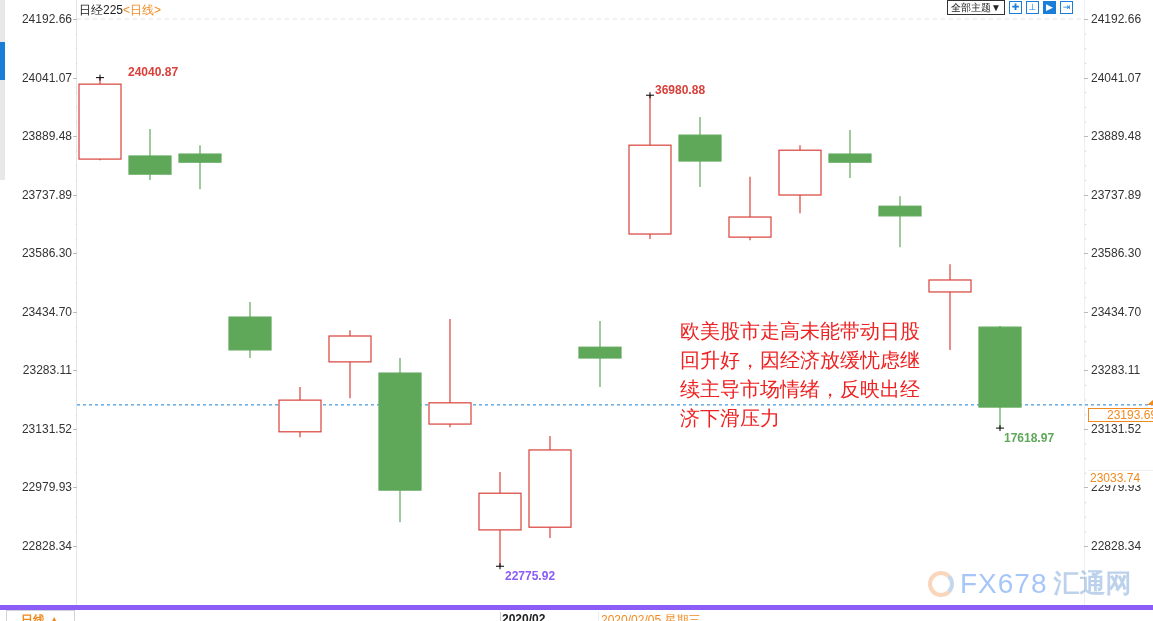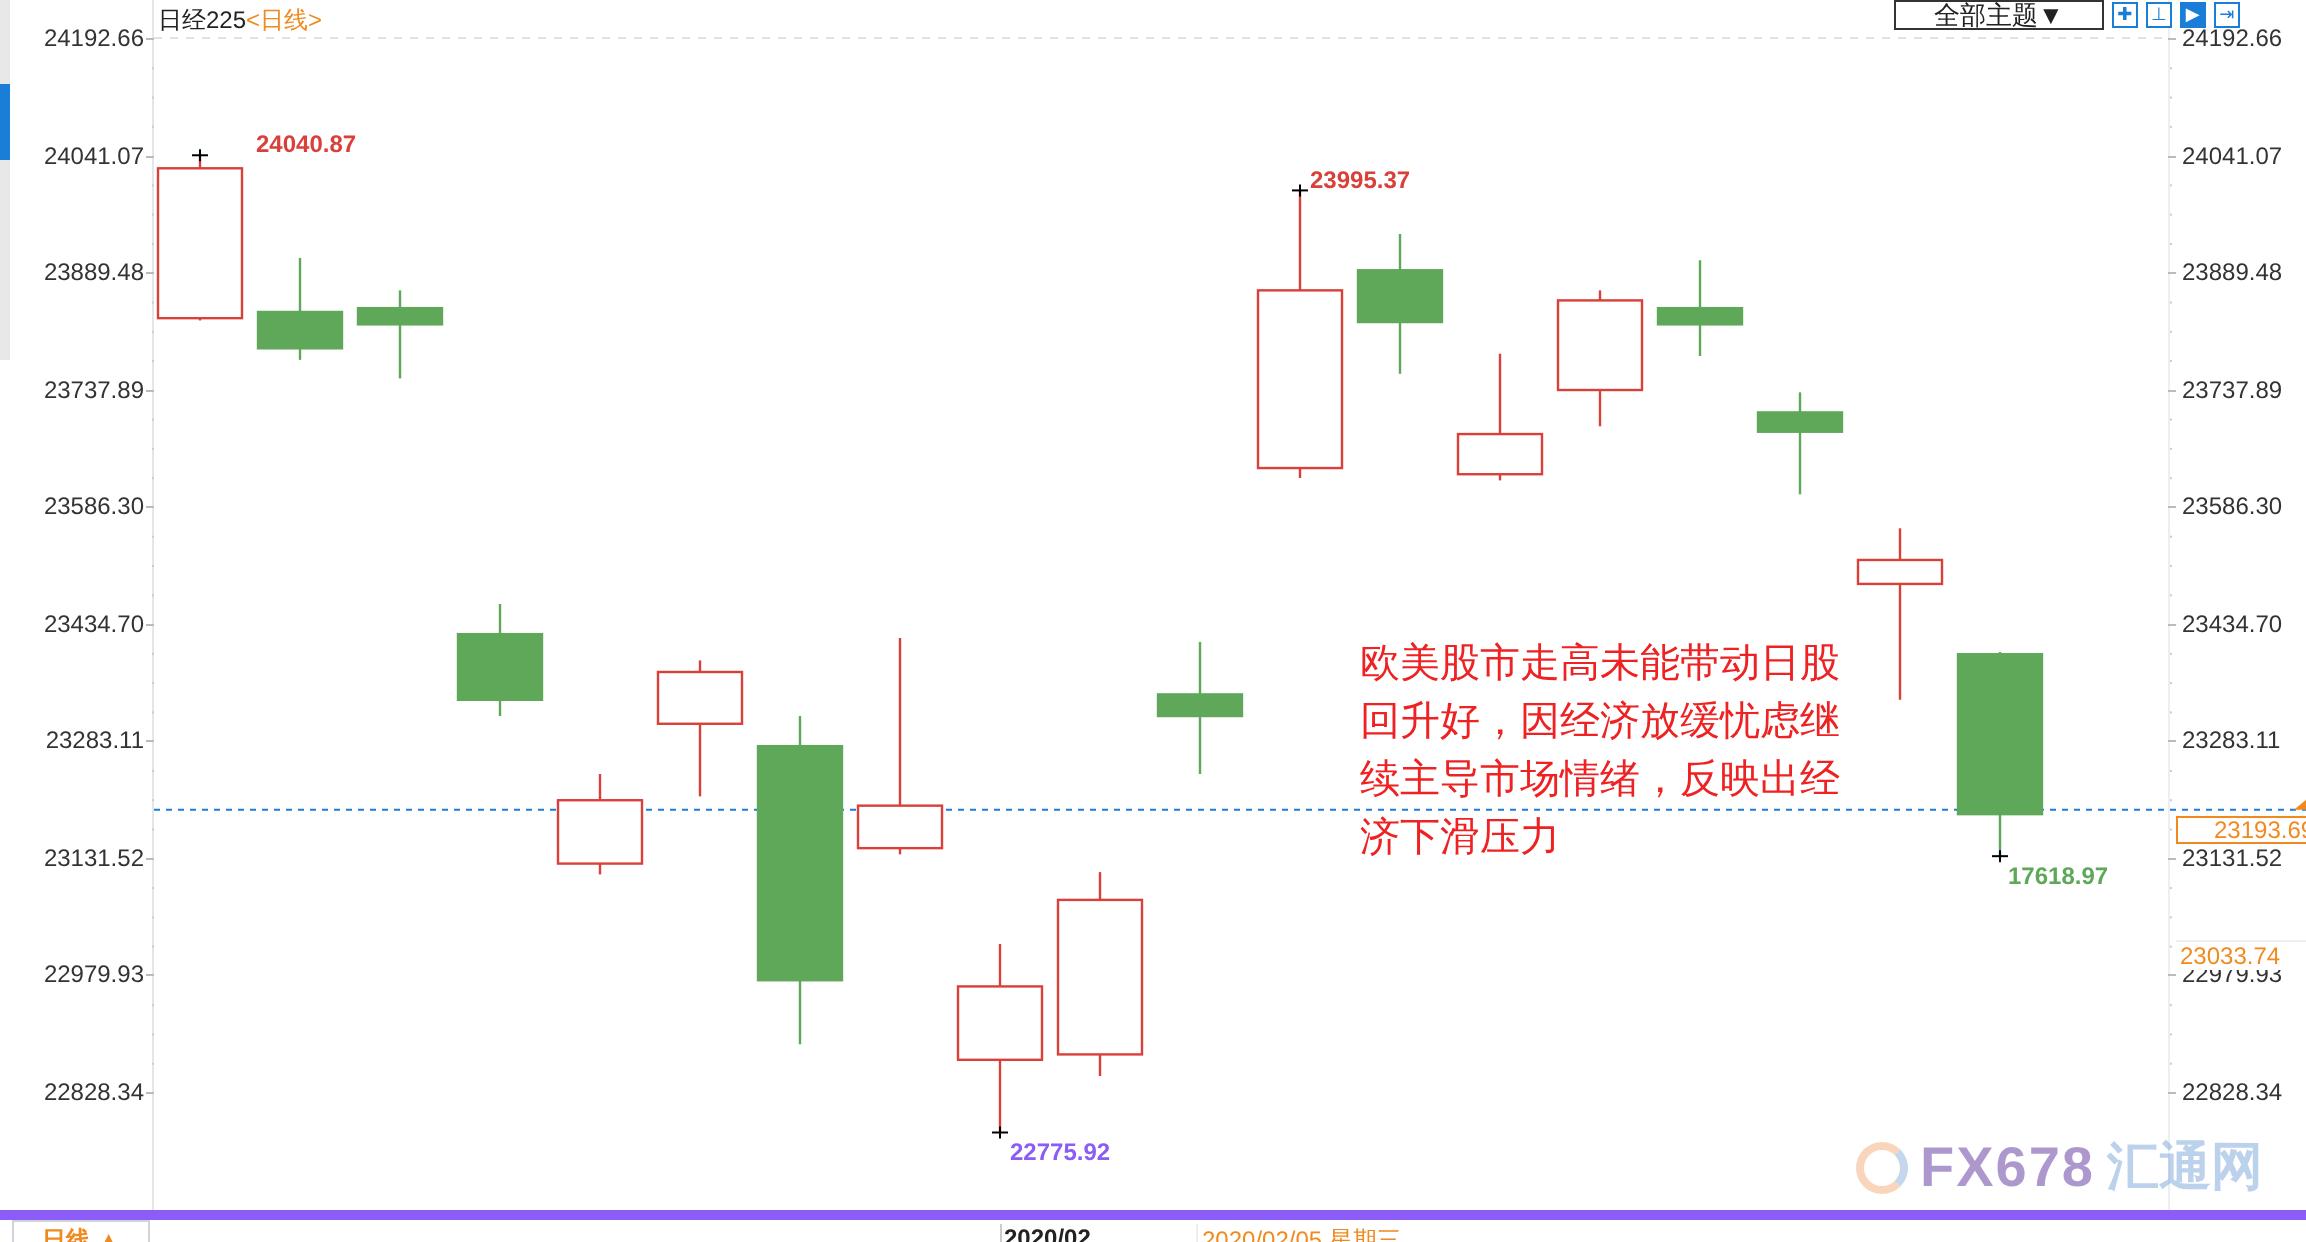--- a/index.html
+++ b/index.html
@@ -8,36 +8,36 @@
   .left-strip .blue { position:absolute; left:0; top:42px; width:5px; height:38px; background:#1a7dd7; }
   .left-axis { position:absolute; left:5px; top:0; width:71px; height:605px; border-right:1px solid #e3e6ea; }
   .right-axis { position:absolute; left:1084px; top:0; width:69px; height:605px; border-left:1px solid #eceff2; }
   .tick-label { position:absolute; font-size:12px; color:#333; white-space:nowrap; }
   .left-axis .tick-label { right:4px; text-align:right; }
   .right-axis .tick-label { left:6px; }
   .tick-mark { position:absolute; width:4px; height:1px; background:#bbb; }
   .chart-title { position:absolute; left:79px; top:2px; font-size:12px; color:#222; }
   .chart-title .period { color:#f08a1e; }
   .toolbar { position:absolute; left:947px; top:0; height:15px; display:flex; gap:4px; align-items:center; }
-  .theme-btn { border:1px solid #333; font-size:13px; padding:0 19px; height:13px; line-height:13px; color:#222; background:#fff; }
+  .theme-btn { border:1px solid #333; font-size:10px; padding:0 3px; height:13px; line-height:13px; color:#222; background:#fff; }
   .tool-icon { width:13px; height:13px; border:1px solid #1a7dd7; box-sizing:border-box; color:#1a7dd7; font-size:9px; line-height:11px; text-align:center; background:#fff; }
   .tool-icon.active { background:#1a7dd7; color:#fff; }
   .bottom-bar { position:absolute; left:0; top:605px; width:1153px; height:16px; border-top:5px solid #8b5cf6; }
   .period-tab { position:absolute; left:6px; top:0; width:69px; height:16px; border:1px solid #cfd4da; border-bottom:none; box-sizing:border-box; color:#f08a1e; font-size:12px; font-weight:bold; padding-left:14px; line-height:18px; }
   .xlabel { position:absolute; top:2px; font-size:12px; }
   .xlabel.month { left:500px; font-weight:bold; color:#222; border-left:1px solid #ccc; padding-left:1px; }
   .xlabel.cursor-date { left:598px; color:#f08a1e; border-left:1px solid #eee; padding-left:2px; }
   svg.plot { position:absolute; left:0; top:0; }
   .annot { position:absolute; left:680px; top:317px; width:240px; font-family:"DejaVu Serif", serif; font-size:20px; line-height:29px; color:#ee2222; }
   .price-tag-cur { position:absolute; left:1088px; top:408px; width:65px; height:14px; border:1px solid #f08a1e; border-right:none; box-sizing:border-box; background:#fff; color:#f08a1e; font-size:12px; line-height:12px; padding-left:18px; }
   .price-tag-low { position:absolute; left:1088px; top:470px; width:65px; height:14px; background:#fff; color:#f08a1e; font-size:12px; line-height:14px; padding-left:2px; border-top:1px solid #eee; }
   .ext-label { position:absolute; font-size:12px; font-weight:bold; }
   .watermark { position:absolute; left:928px; top:566px; display:flex; align-items:center; gap:6px; opacity:0.45; }
   .wm-logo { width:26px; height:26px; border-radius:50%; border:4px solid #f2a46b; box-sizing:border-box; border-right-color:#7fa6d8; }
-  .wm-text1 { font-size:28px; font-weight:bold; color:#4c1d95; letter-spacing:1px; }
+  .wm-text1 { font-size:28px; font-weight:normal; color:#3b82f6; letter-spacing:1px; }
   .wm-text2 { font-size:26px; font-weight:bold; color:#6d9bd5; }
 </style>
 </head>
 <body>
 
 <div class="left-strip">
     <div class="blue"></div>
   </div>
 
 <div class="left-axis" id="leftAxis">
@@ -197,21 +197,21 @@
 
 <div class="toolbar">
   <div class="theme-btn">全部主题▼</div>
   <div class="tool-icon">✚</div>
   <div class="tool-icon">⊥</div>
   <div class="tool-icon active">▶</div>
   <div class="tool-icon">⇥</div>
 </div>
 
 <div class="ext-label" style="left:104px;top:65px;color:#d9403a;margin-left:24px;">24040.87</div>
-<div class="ext-label" style="left:655px;top:83px;color:#d9403a;">23995.37</div>
+<div class="ext-label" style="left:655px;top:83px;color:#d9403a;">36980.88</div>
 <div class="ext-label" style="left:505px;top:569px;color:#8b5cf6;">22775.92</div>
 <div class="ext-label" style="left:1004px;top:431px;color:#5fa85a;">17618.97</div>
 
 <div class="annot">欧美股市走高未能带动日股回升好，因经济放缓忧虑继续主导市场情绪，反映出经济下滑压力</div>
 
 <div class="price-tag-cur">23193.69</div>
 <div class="price-tag-low">23033.74</div>
 
 <div class="watermark">
   <div class="wm-logo"></div>

